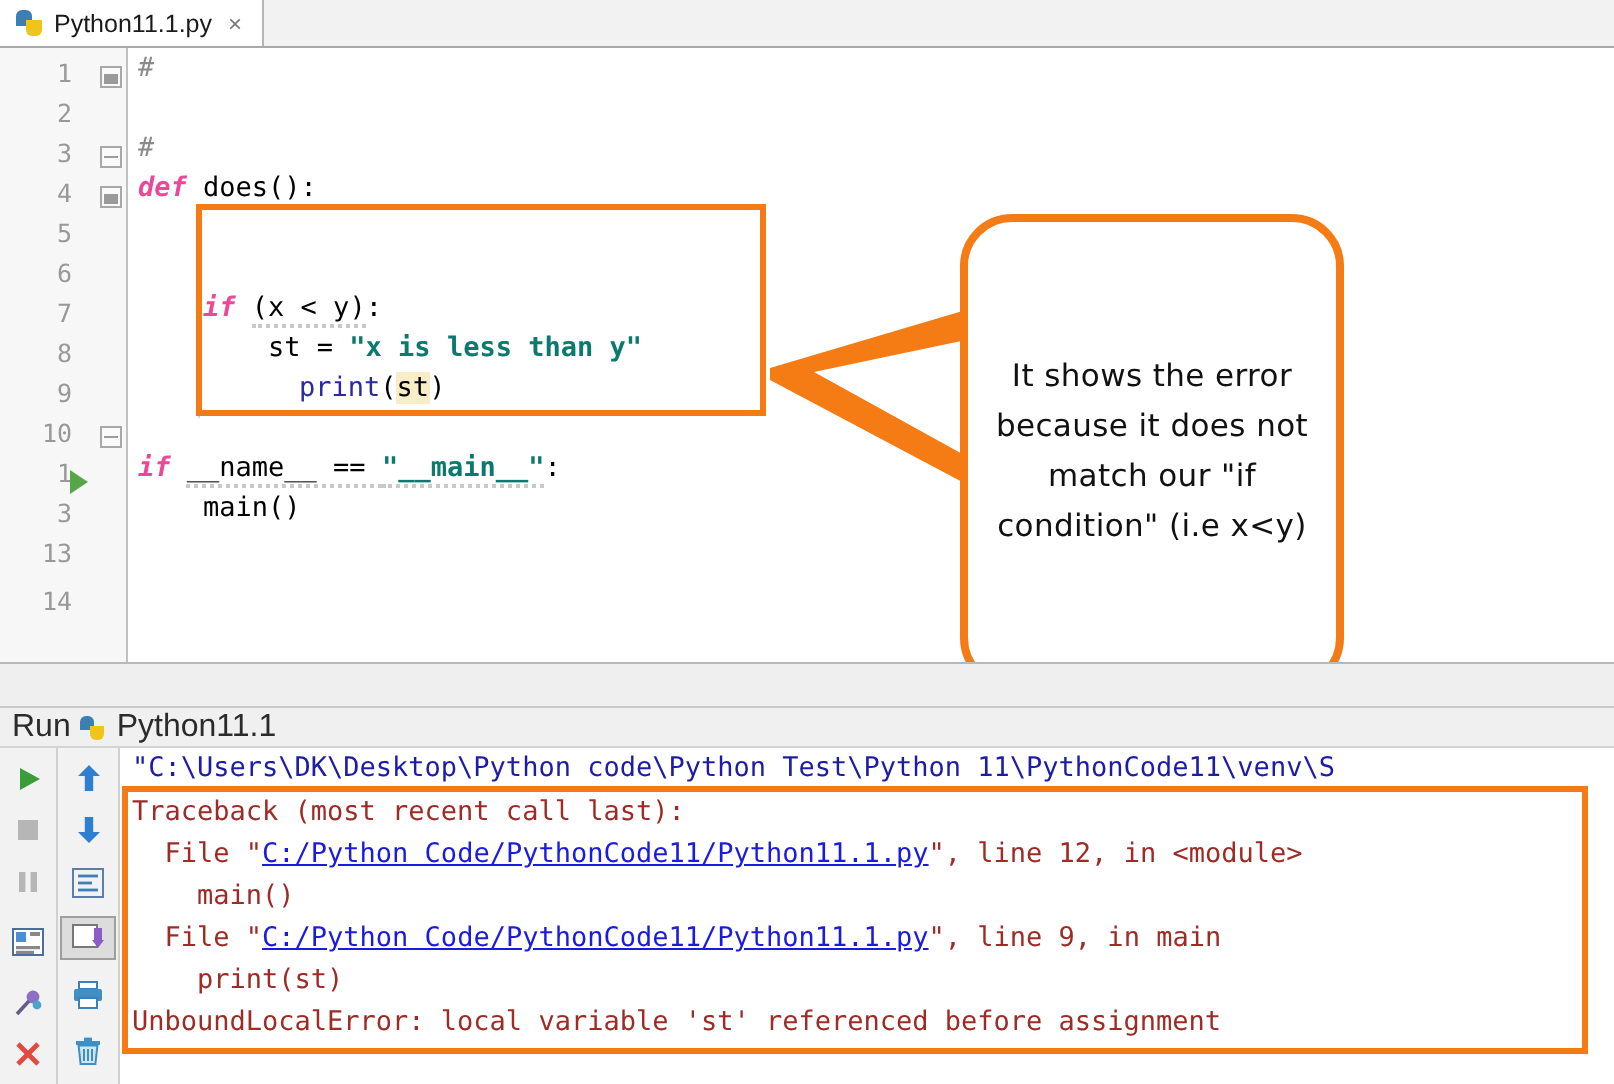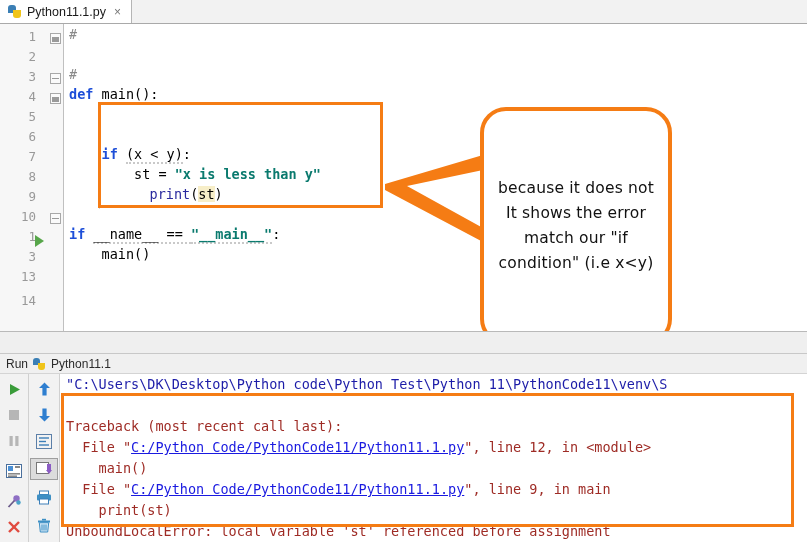--- a/index.html
+++ b/index.html
@@ -58,21 +58,21 @@
 
   .codearea{
     position:absolute;left:63px;top:0;width:744px;height:307px;
     overflow:hidden;
   }
   .cline{
     position:absolute;left:6px;white-space:pre;
     font-family:"DejaVu Sans Mono","Liberation Mono",monospace;
     font-size:13.5px;line-height:20px;color:#000000;
   }
-  .kw{color:#1d4ed8;font-weight:bold;}
+  .kw{color:#ec4899;font-weight:bold;font-style:italic;}
   .str{color:#0a7a6e;font-weight:bold;}
   .num{color:#1a5cf0;}
   .cmt{color:#8a8a8a;font-style:italic;}
   .hl{background:#f7eec8;}
   .squig{border-bottom:2px dotted #c9c9c9;}
   .indentguide{position:absolute;width:1px;background:#d6d6d6;}
 
   
   .obox{
     position:absolute;border:3px solid #f57c14;box-sizing:border-box;
@@ -99,21 +99,21 @@
     background:#efefef;border-top:1px solid #b9b9b9;border-bottom:1px solid #c8c8c8;
     box-sizing:border-box;
   }
 
   
   .runhdr{
     position:absolute;left:0;top:354px;width:807px;height:20px;
     background:#f0f0f0;display:flex;align-items:center;gap:5px;padding-left:6px;
     box-sizing:border-box;border-bottom:1px solid #d4d4d4;
   }
-  .runhdr .lbl{font-size:12px;color:#2b2b2b;}
+  .runhdr .lbl{font-size:16px;color:#2b2b2b;}
   .runbody{
     position:absolute;left:0;top:374px;width:807px;height:168px;background:#ffffff;
   }
   .runtools{
     position:absolute;left:0;top:0;width:28px;height:168px;background:#f2f2f2;
     border-right:1px solid #d0d0d0;
   }
   .runtools2{
     position:absolute;left:29px;top:0;width:30px;height:168px;background:#f2f2f2;
     border-right:1px solid #d0d0d0;
@@ -122,21 +122,21 @@
   .console{
     position:absolute;left:60px;top:0;width:747px;height:168px;
     overflow:hidden;background:#ffffff;
   }
   .conline{
     position:absolute;left:6px;white-space:pre;
     font-family:"DejaVu Sans Mono","Liberation Mono",monospace;
     font-size:13.5px;line-height:21px;
   }
   .cmdtxt{color:#1c1ca8;}
-  .errtxt{color:#9e2b25;margin-top:20px;}
+  .errtxt{color:#9e2b25;}
   .lnk{color:#1a1ae0;text-decoration:underline;}
   .tracebox{
     position:absolute;border:3px solid #f57c14;box-sizing:border-box;pointer-events:none;
   }
 </style>
 </head>
 <body>
 
 <div id="app">
 
@@ -175,42 +175,42 @@
       <div class="fold flat" style="top:189px"></div>
 
       <div class="runmark" style="top:211px"></div>
     </div>
 
     <div class="codearea">
       <div class="indentguide" style="left:36px;top:145px;height:40px;"></div>
 
       <div class="cline" style="top:0px"><span class="cmt">#</span></div>
       <div class="cline" style="top:40px"><span class="cmt">#</span></div>
-      <div class="cline" style="top:60px"><span class="kw">def</span> <span class="squig">main</span>():</div>
+      <div class="cline" style="top:60px"><span class="kw">def</span> <span class="squig">does</span>():</div>
       <div class="cline" style="top:100px"> </div>
       <div class="cline" style="top:120px">    <span class="kw">if</span> <span class="squig">(x &lt; y)</span>:</div>
       <div class="cline" style="top:140px">        st = <span class="str">"x is less than y"</span></div>
       <div class="cline" style="top:160px">    <span style="color:#2a2a9e;padding-left:48px;">print</span>(<span class="hl">st</span>)</div>
       <div class="cline" style="top:180px"> </div>
       <div class="cline" style="top:200px"><span class="kw">if</span> <span class="squig">__name__ == </span><span class="str squig">"__main__"</span>:</div>
       <div class="cline" style="top:220px">    main()</div>
       <div class="cline" style="top:240px"> </div>
       <div class="cline" style="top:260px"> </div>
 
       <div class="obox" style="left:35px;top:78px;width:285px;height:106px;"></div>
     </div>
 
     <svg style="position:absolute;left:385px;top:128px;width:110px;height:90px;overflow:visible;">
       <polygon points="0,32 98,3 98,18 22,34 98,76 98,90 0,38" fill="#f57c14"></polygon>
     </svg>
 
     <div class="bubble" style="left:480px;top:83px;width:192px;height:238px;">
       <div class="bubble-text">
+        <span>It shows the error</span>
         <span>because it does not</span>
-        <span>It shows the error</span>
         <span>match our "if</span>
         <span>condition" (i.e x&lt;y)</span>
       </div>
     </div>
   </div>
 
   <div class="splitter"></div>
 
   <div class="runhdr">
     <span class="lbl">Run</span>

